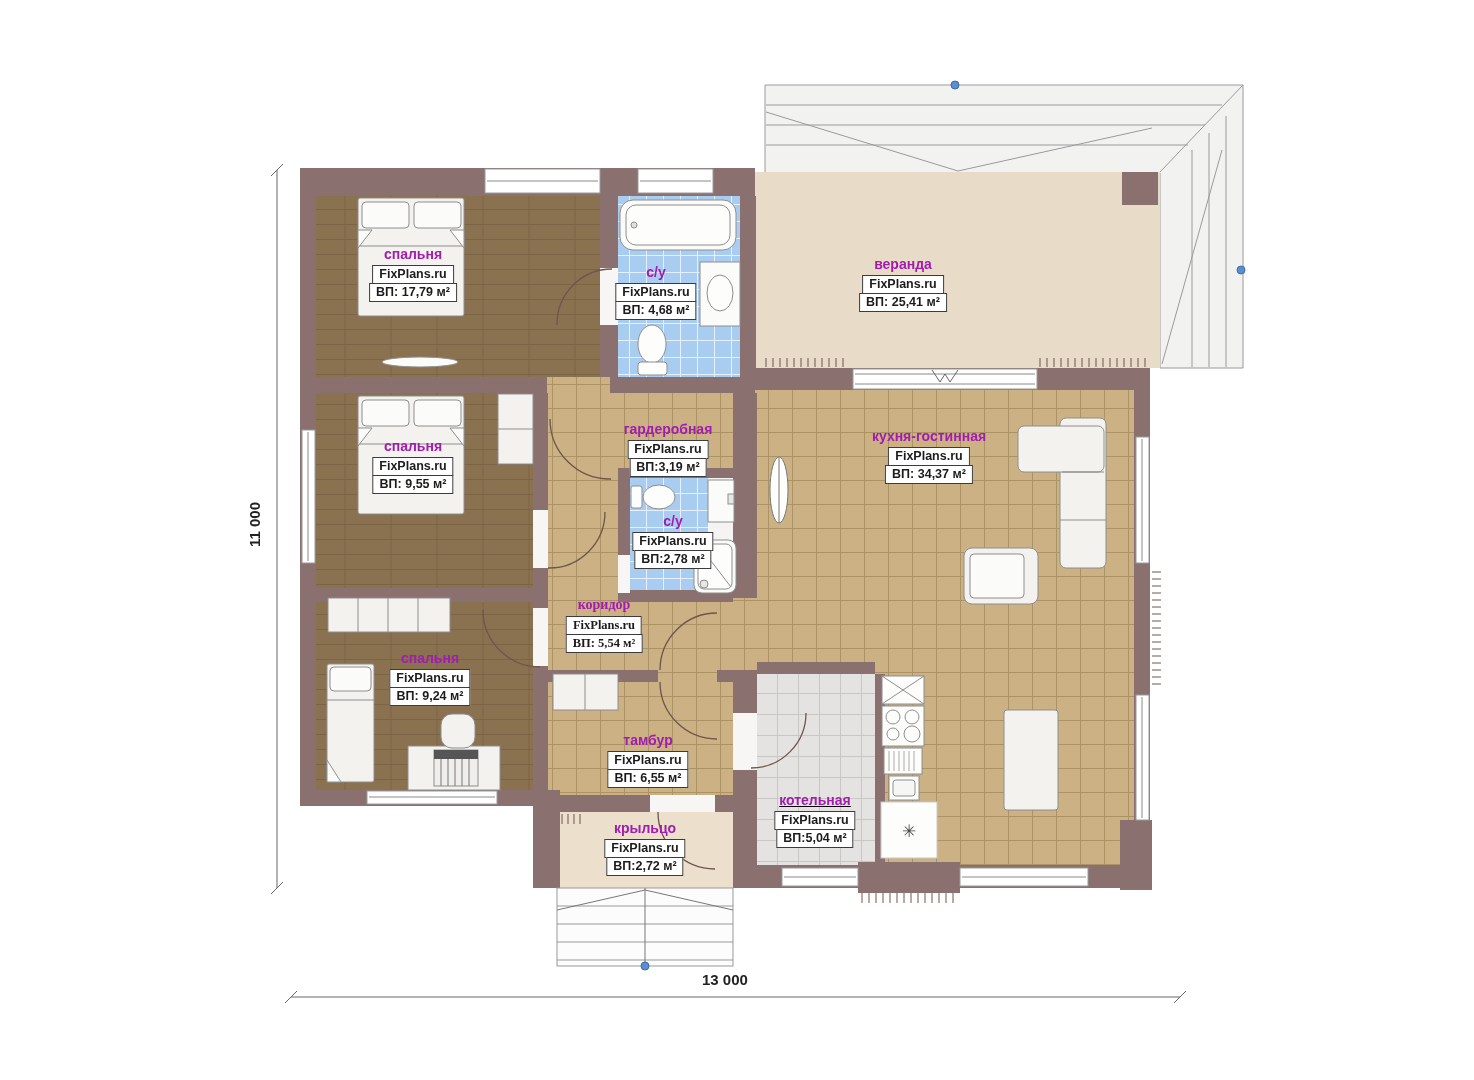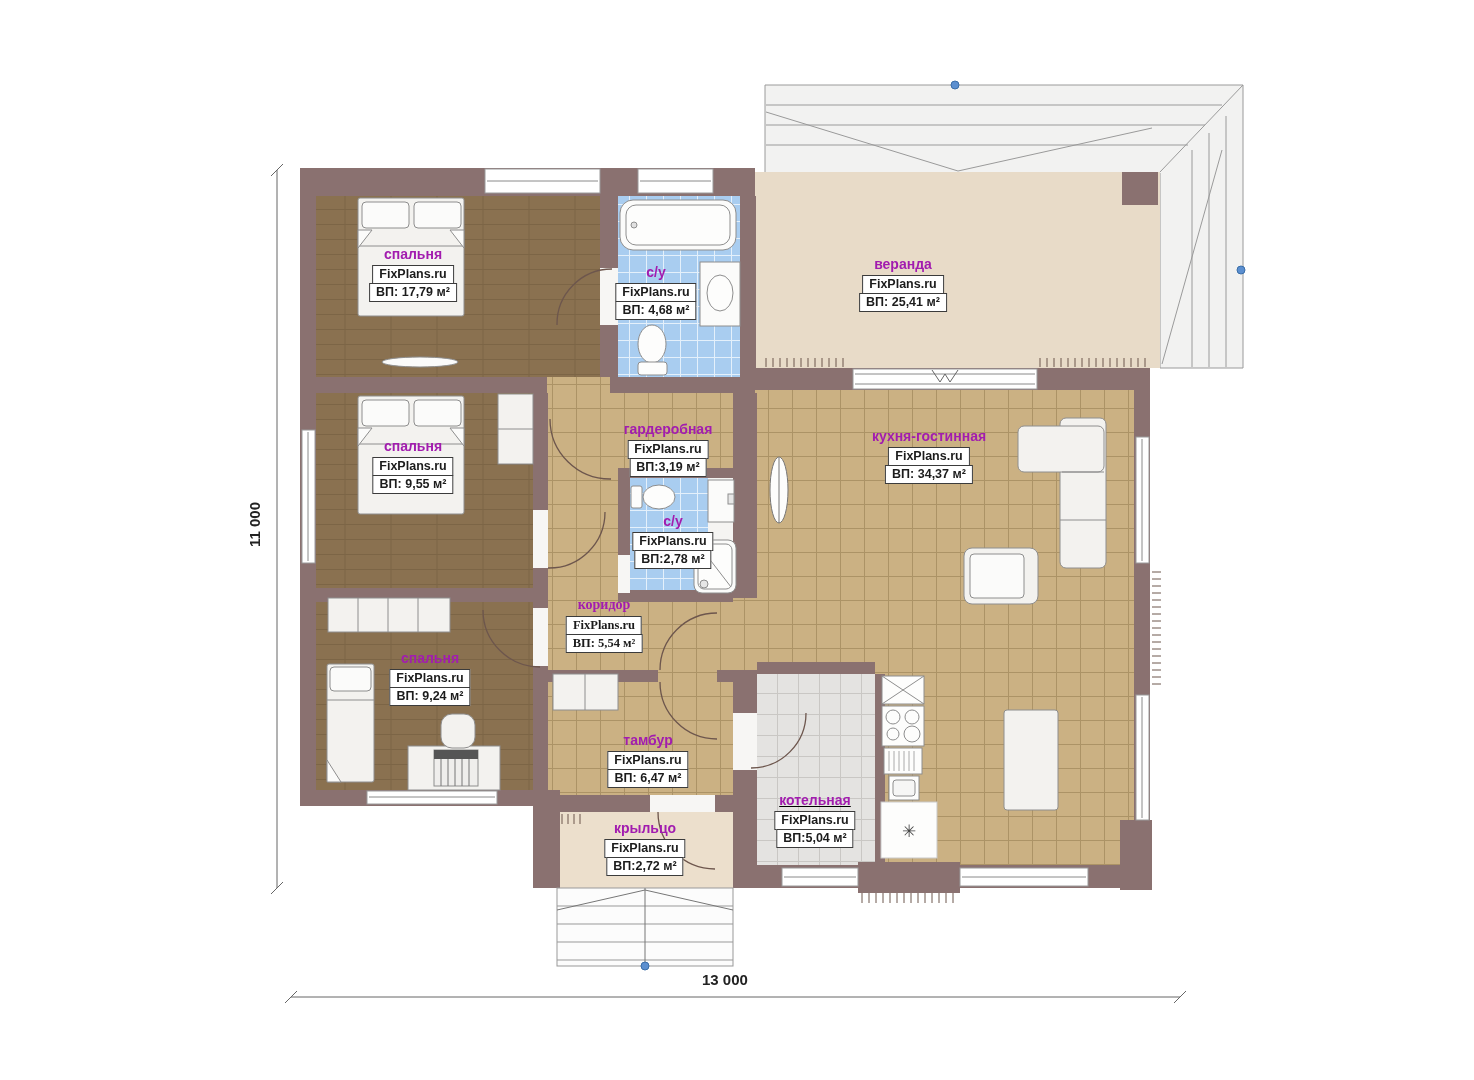--- a/index.html
+++ b/index.html
@@ -373,21 +373,21 @@
   <span class="stack">
     <span class="lbox">FixPlans.ru</span>
     <span class="lbox">ВП: 9,24 м²</span>
   </span>
 </div>
 
 <div class="room-label" style="left:648px;top:732px;">
   <div class="rname">тамбур</div>
   <span class="stack">
     <span class="lbox">FixPlans.ru</span>
-    <span class="lbox">ВП: 6,47 м²</span>
+    <span class="lbox">ВП: 6,55 м²</span>
   </span>
 </div>
 
 <div class="room-label" style="left:815px;top:792px;text-decoration:underline;">
   <div class="rname">котельная</div>
   <span class="stack">
     <span class="lbox">FixPlans.ru</span>
     <span class="lbox">ВП:5,04 м²</span>
   </span>
 </div>

